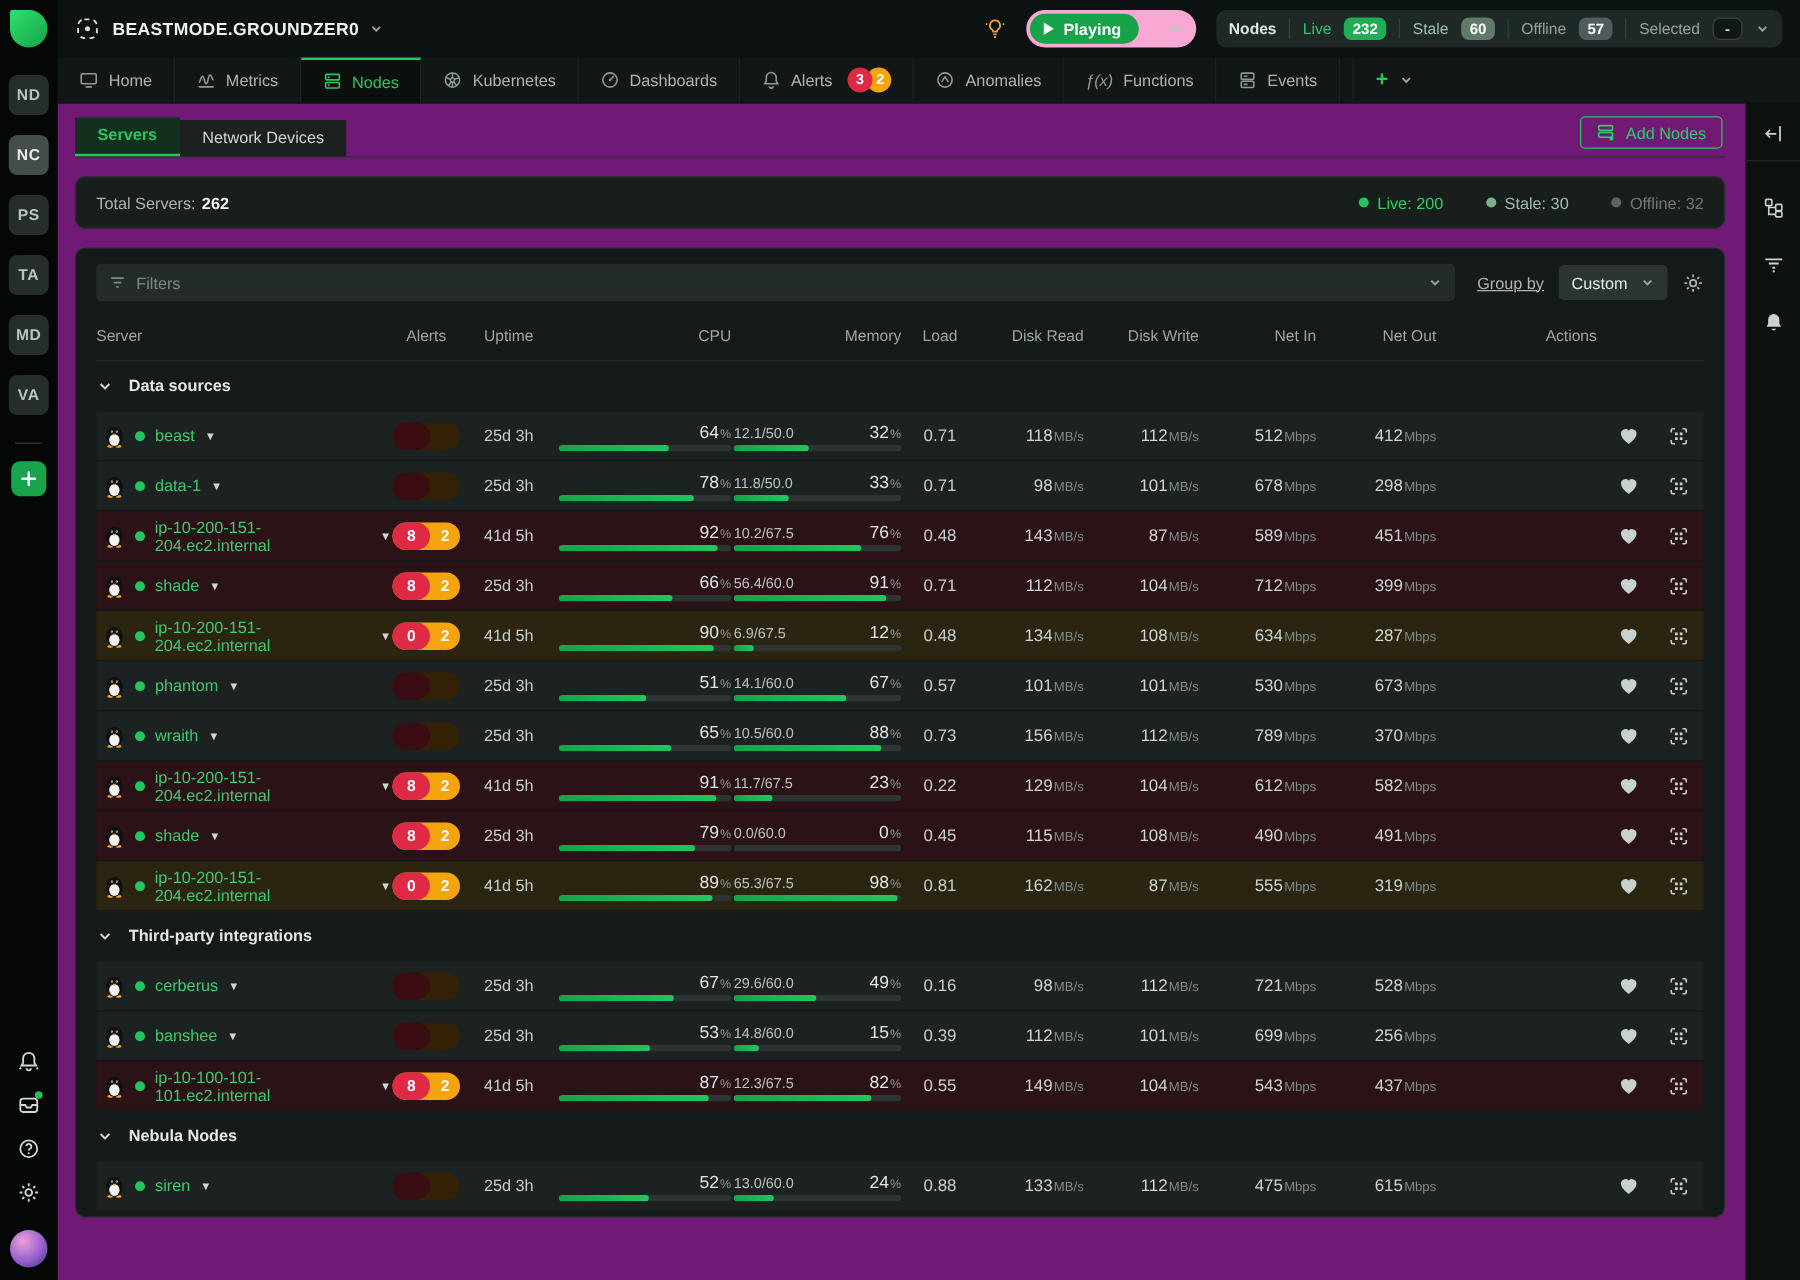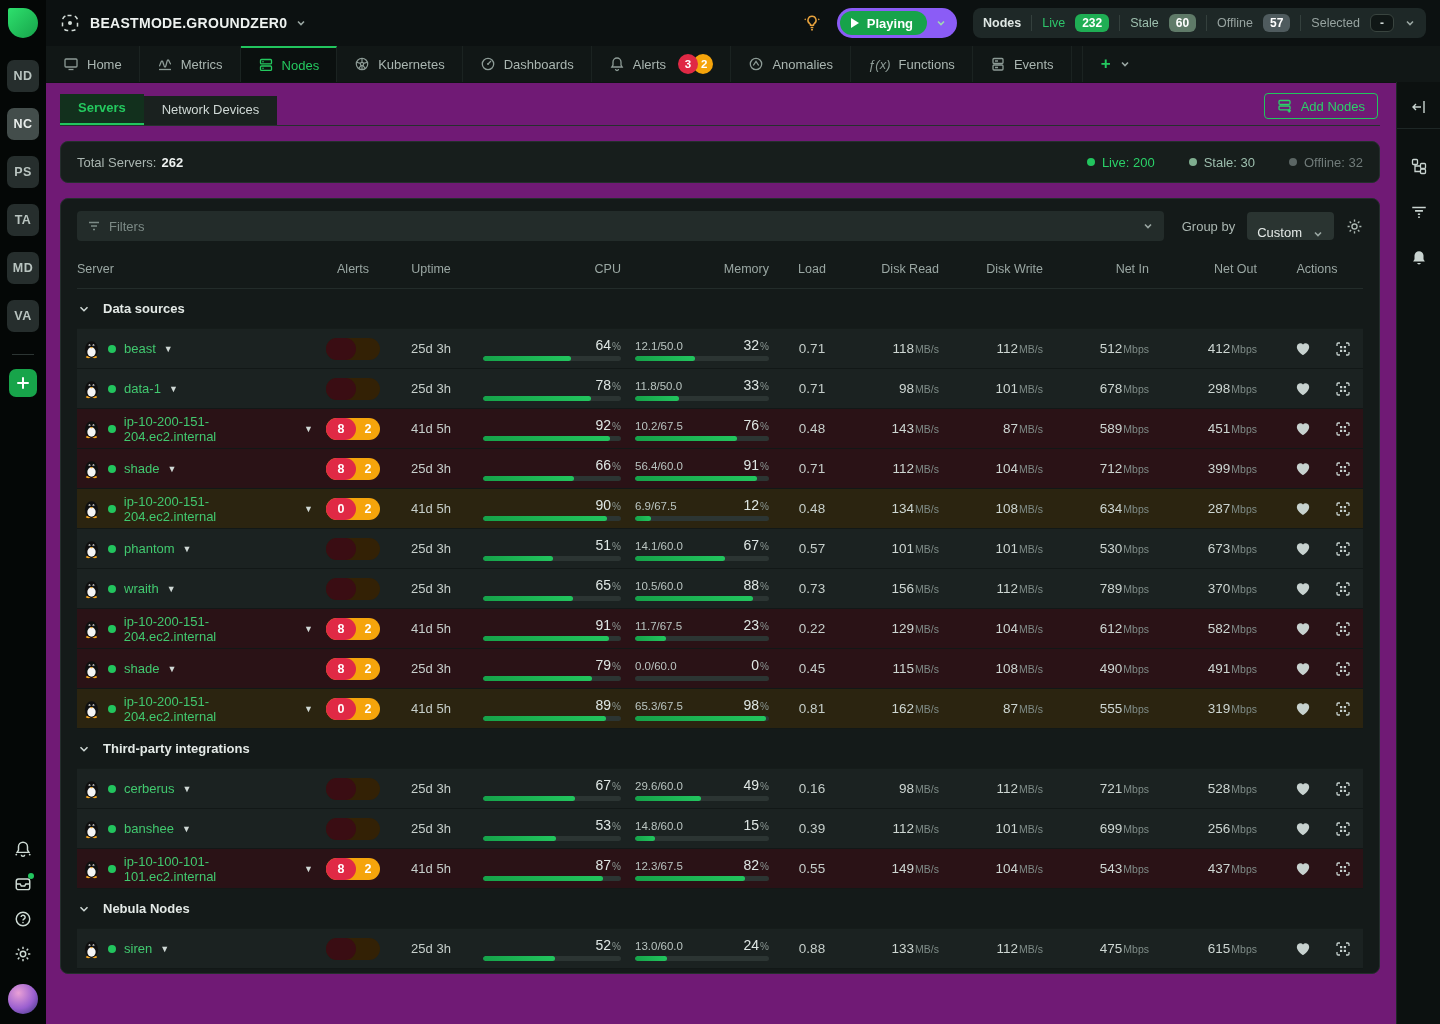--- a/index.html
+++ b/index.html
@@ -26,21 +26,21 @@
             background:radial-gradient(circle at 35% 30%, #e9a0d6, #9a5fd0 55%, #35337a 100%); }
 
   
   .topbar { position:absolute; left:46px; top:0; width:1394px; height:46px; background:#0c1111;
             display:flex; align-items:center; padding:0 14px; }
   .space-ic { color:#d4ddd9; margin-right:10px; }
   .space-name { font-size:14px; font-weight:bold; color:#eef2f0; letter-spacing:.3px; }
   .chev { color:#9aa7a3; margin-left:8px; }
   .topbar-right { margin-left:auto; display:flex; align-items:center; gap:16px; }
   .bulb { color:#e8a33d; }
-  .play-wrap { background:#8b5cf6; border-radius:16px; height:30px; display:flex; align-items:center; padding:3px 10px 3px 3px; gap:8px; cursor:pointer; }
+  .play-wrap { background:#f9a8d4; border-radius:16px; height:30px; display:flex; align-items:center; padding:3px 10px 3px 3px; gap:24px; cursor:pointer; }
   .play-pill { background:#17a34a; border-radius:13px; height:24px; display:flex; align-items:center; gap:7px; padding:0 14px 0 10px; }
   .play-pill span { color:#fff; font-weight:bold; font-size:13px; }
   .nodes-box { background:#1e2827; border-radius:8px; height:30px; display:flex; align-items:center; padding:0 10px; gap:10px; font-size:12.5px; }
   .nb-sep { width:1px; height:16px; background:#34403d; }
   .nb-lbl { color:#dfe7e4; font-weight:bold; }
   .nb-live { color:#2ec46a; }
   .nb-stale { color:#9dbfae; }
   .nb-off { color:#97a3a0; }
   .nb-badge { border-radius:6px; padding:2px 7px; font-size:12px; font-weight:bold; color:#fff; }
   .b-live { background:#1fae54; }
@@ -84,26 +84,26 @@
   .d-live { background:#22c55e; } .t-live { color:#2ad168; }
   .d-stale { background:#7fae8f; } .t-stale { color:#9dbfae; }
   .d-off { background:#5b6664; } .t-off { color:#707b79; }
 
   .panel { margin-top:15px; background:#141a19; border:1px solid #242e2c; border-radius:8px; padding:12px 16px 4px; }
   .toolbar { display:flex; align-items:center; gap:12px; }
   .filter-input { flex:1; background:#232c2a; border-radius:4px; height:30px; display:flex; align-items:center;
                   padding:0 10px; gap:8px; color:#7c8a86; }
   .filter-input input { flex:1; background:transparent; border:none; outline:none; color:#cfd8d5; font-size:13px; }
   .filter-input input::placeholder { color:#7c8a86; }
-  .groupby-label { color:#aab6b1; font-size:13px; margin-left:6px; }
-  .groupby-select { background:#2a3431; border-radius:4px; height:28px; display:flex; align-items:flex-end; gap:10px;
+  .groupby-label { color:#aab6b1; font-size:13px; margin-left:6px;text-decoration:underline; }
+  .groupby-select { background:#2a3431; border-radius:4px; height:28px; display:flex; align-items:center; gap:10px;
                     padding:0 10px; font-size:13px; color:#e4eae7; cursor:pointer; }
   .gear-btn { color:#aab6b1; cursor:pointer; }
 
-  .thead, .row, .group-h { display:grid; column-gap:14px; align-items:center;
+  .thead, .row, .group-h { display:grid; column-gap:2px; align-items:center;
     grid-template-columns:236px 52px 76px 138px 134px 58px 84px 90px 92px 94px auto; }
   .thead { height:40px; border-bottom:1px solid #232c2a; margin-top:8px; font-size:12.5px; color:#9aa7a3; }
   .h-left { text-align:left; } .h-center { text-align:center; } .h-right { text-align:right; }
 
   .group-h { display:flex; height:40px; gap:12px; border-bottom:1px solid #20292729; align-items:center; cursor:pointer; }
   .group-h svg { color:#cfd8d5; }
   .group-name { font-size:13px; font-weight:bold; color:#e3e9e6; }
 
   .row { height:40px; background:#1b2221; border-bottom:1px solid #121817; font-size:13px; }
   .row.tint-critical { background:#2a1216; }

